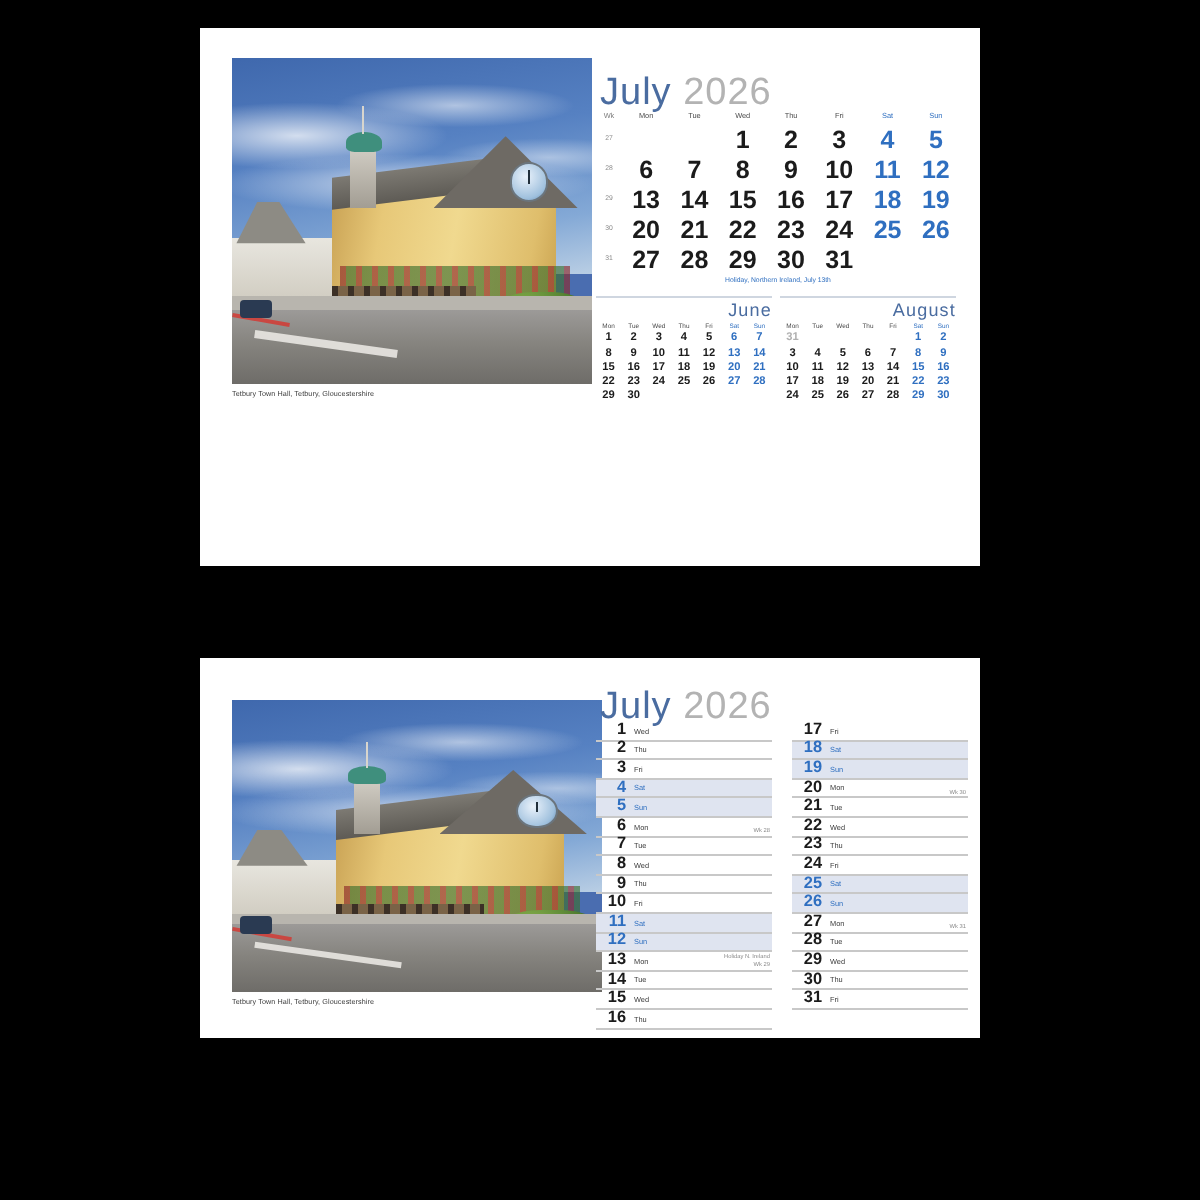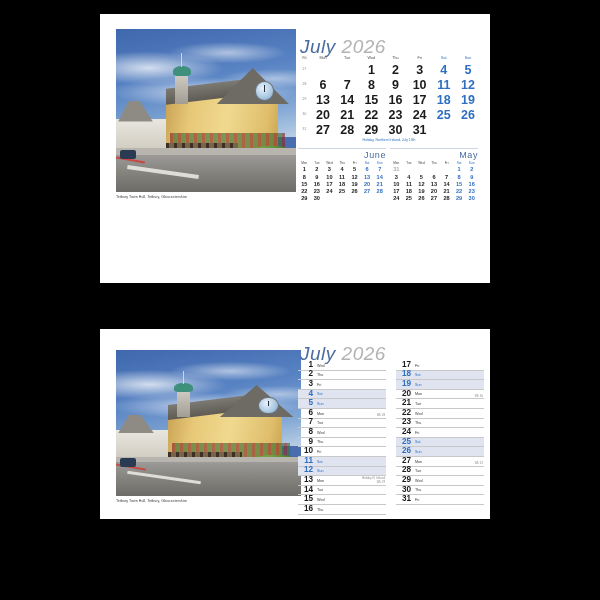--- a/index.html
+++ b/index.html
@@ -141,21 +141,20 @@
   }
   #caption-top    { left:16px; top:181px; }
   #caption-bottom { left:16px; top:170px; }
 
   
   .title {
     position:absolute;
     font-weight:400;
     letter-spacing:.5px;
     white-space:nowrap;
-    font-style:italic;
   }
   .title .m { color:#4a6ca0; }
   .title .y { color:#b3b3b3; }
   #title-top    { left:300px - 0px; font-size:20px; }
   #title-top    { left:200px; top:22px; font-size:19px; }
   #title-bottom { left:200px; top:14px; font-size:19px; }
 
   
   #grid-top { position:absolute; left:198px; top:42px; width:182px; }
   table.bigcal { border-collapse:collapse; width:182px; table-layout:fixed; }
@@ -403,21 +402,21 @@
             <td class=""></td>
             <td class=""></td>
             <td class="we"></td>
             <td class="we"></td>
           </tr>
         </tbody>
     </table>
   </div>
 
   <div class="mini" id="mini-aug">
-    <div class="mini-title">May</div>
+    <div class="mini-title">August</div>
     <table class="minical">
       <thead>
           <tr id="mini1-head">
             <th>Mon</th>
             <th>Tue</th>
             <th>Wed</th>
             <th>Thu</th>
             <th>Fri</th>
             <th class="we">Sat</th>
             <th class="we">Sun</th>

